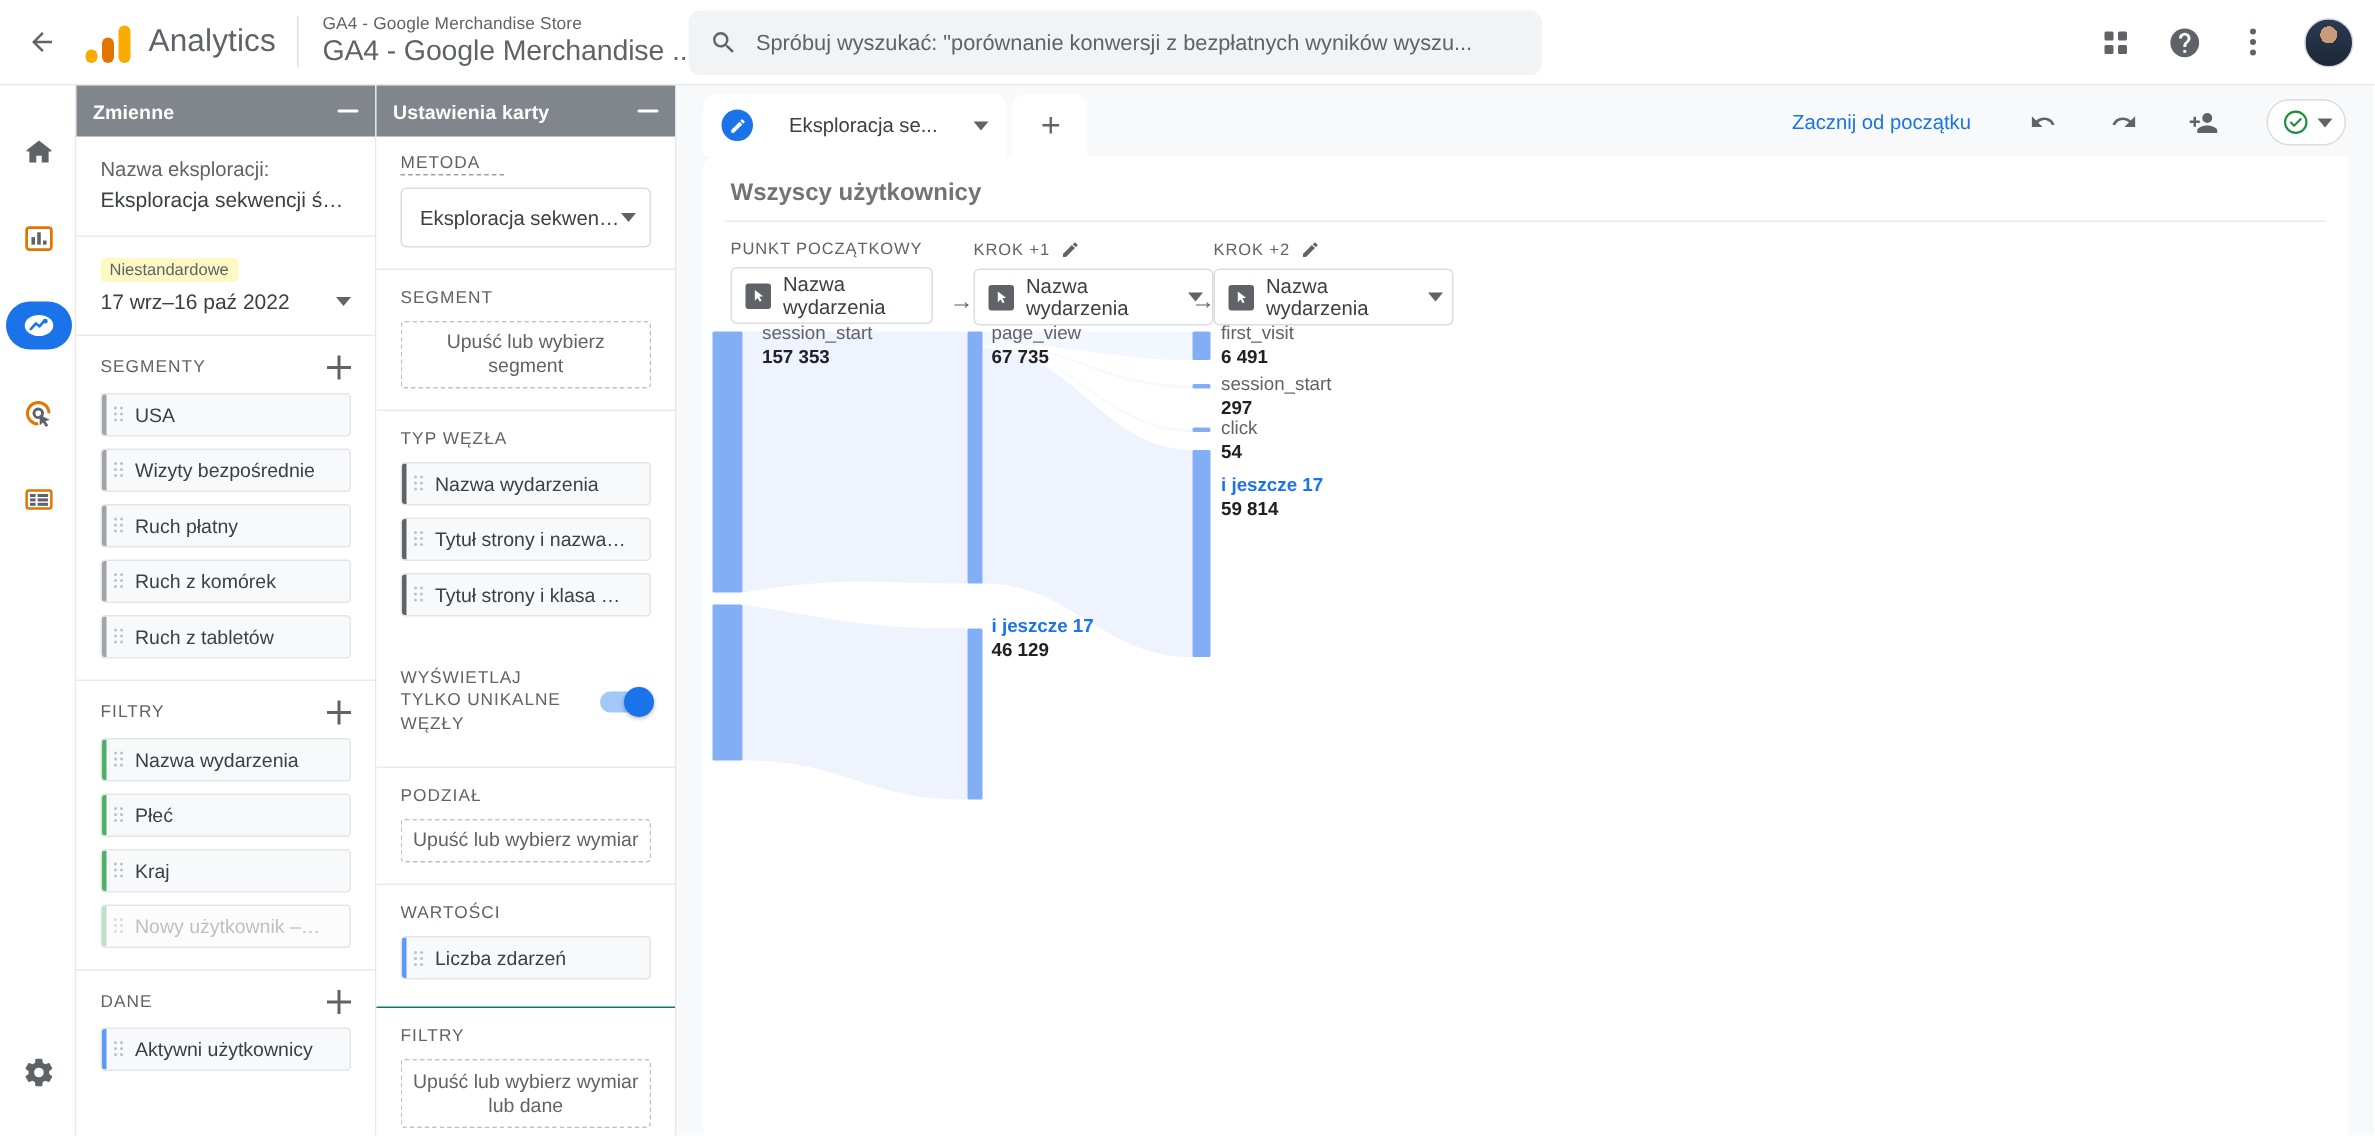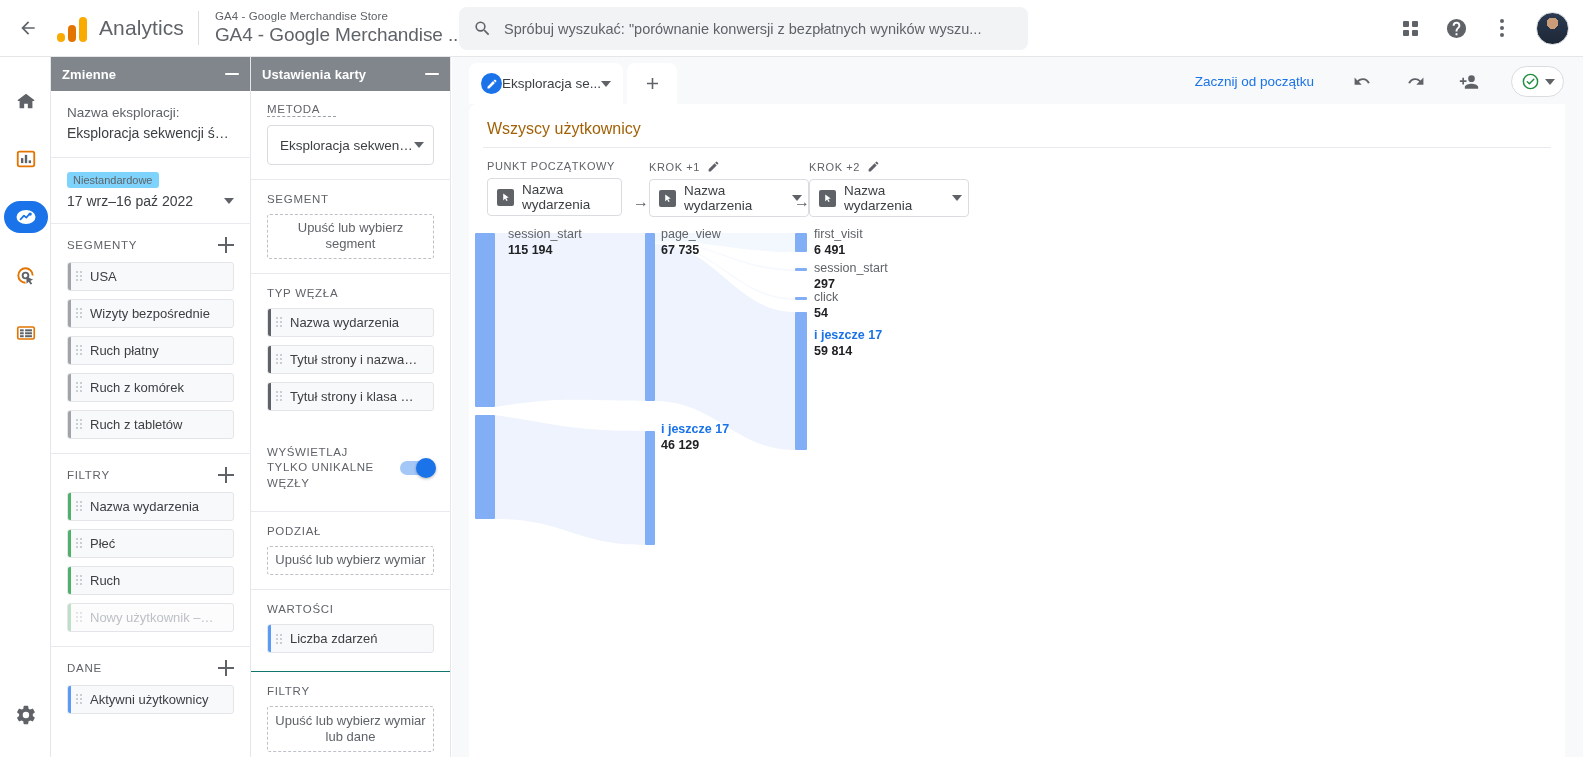--- a/index.html
+++ b/index.html
@@ -76,21 +76,21 @@
     height: 34px; background: #80868b; color: #fff; display: flex; align-items: center;
     justify-content: space-between; padding: 0 11px;
   }
   .panel-head span.t { font-size: 13px; font-weight: bold; letter-spacing: .1px; }
   .minus { width: 14px; height: 2px; background: #fff; border-radius: 1px; cursor: pointer; }
 
   .sect { padding: 12px 16px 14px 16px; border-bottom: 1px solid #e8eaed; }
   .lbl-sm { font-size: 13.5px; color: #5f6368; line-height: 1.45; }
   .lbl-strong { font-size: 14px; color: #3c4043; line-height: 1.45; white-space: nowrap; overflow: hidden; text-overflow: ellipsis; }
   .chip-custom {
-    display: inline-block; font-size: 11px; color: #5f6368; background: #7dd3fc;
+    display: inline-block; font-size: 11px; color: #5f6368; background: #fef9c3;
     border-radius: 3px; padding: 2px 6px; margin-bottom: 5px;
   }
   .daterow { display: flex; align-items: center; justify-content: space-between; cursor: pointer; }
   .daterow .dt { font-size: 14px; color: #3c4043; }
   .caret { width: 0; height: 0; border-left: 5px solid transparent; border-right: 5px solid transparent; border-top: 6px solid #5f6368; }
 
   .grouphead {
     display: flex; align-items: center; justify-content: space-between;
     padding: 0 16px; margin: 13px 0 9px 0;
   }
@@ -141,21 +141,21 @@
   .toggle-row .tl { font-size: 11.5px; color: #5f6368; letter-spacing: .6px; line-height: 1.35; max-width: 110px; }
   .switch { width: 34px; height: 14px; border-radius: 7px; background: #a3c7f7; position: relative; cursor: pointer; }
   .switch .knob { position: absolute; right: -2px; top: -3px; width: 20px; height: 20px; border-radius: 50%; background: #1a73e8; box-shadow: 0 1px 3px rgba(0,0,0,.3); }
   .divider { height: 1px; background: #e8eaed; margin: 14px 0 0 0; }
 
   
   .main { position: absolute; left: 452px; top: 57px; right: 0; height: 700px; background: #f8f9fa; }
   .tabbar { height: 47px; display: flex; align-items: flex-end; position: relative; padding-left: 17px; }
   .tab {
     height: 41px; min-width: 144px; background: #fff; border-radius: 8px 8px 0 0;
-    display: flex; align-items: center; gap: 0; padding: 0 12px; cursor: pointer;
+    display: flex; align-items: center; gap: 24px; padding: 0 12px; cursor: pointer;
   }
   .tab .pen-circle {
     width: 21px; height: 21px; border-radius: 50%; background: #1a73e8;
     display: flex; align-items: center; justify-content: center;
   }
   .tab .tlabel { font-size: 13.5px; color: #3c4043; white-space: nowrap; }
   .tab-add {
     width: 50px; height: 41px; background: #fff; border-radius: 8px 8px 0 0; margin-left: 4px;
     display: flex; align-items: center; justify-content: center; color: #5f6368; cursor: pointer; font-size: 21px;
   }
@@ -164,38 +164,38 @@
   .aicon { width: 33px; height: 33px; border-radius: 50%; display: flex; align-items: center; justify-content: center; color: #5f6368; cursor: pointer; }
   .share-pill {
     height: 31px; border: 1px solid #dadce0; border-radius: 16px; display: flex; align-items: center;
     gap: 5px; padding: 0 8px 0 9px; margin-left: 6px; background: #fff; cursor: pointer;
   }
 
   .canvas {
     position: absolute; left: 17px; top: 47px; width: 1096px; height: 663px;
     background: #fff; border-radius: 8px 0 0 0;
   }
-  .canvas-title { font-size: 16px; color: #a16207; padding: 16px 0 9px 18px; }
+  .canvas-title { font-size: 16px; color: #737373; padding: 16px 0 9px 18px; font-weight: bold; }
   .canvas-rule { height: 1px; background: #e8eaed; margin: 0 14px; }
 
   .steps { position: relative; height: 64px; margin-top: 12px; }
   .step { position: absolute; }
   .step-lbl { font-size: 11px; color: #5f6368; letter-spacing: .6px; display: flex; align-items: center; gap: 7px; margin-bottom: 6px; }
   .step-box {
     height: 38px; border: 1px solid #dadce0; border-radius: 4px; background: #fff;
     display: flex; align-items: center; padding: 0 6px 0 9px; cursor: pointer;
   }
   .node-ico {
     width: 17px; height: 17px; border-radius: 2px; background: #5f6368; color: #fff;
     display: flex; align-items: center; justify-content: center; flex: 0 0 auto; margin-right: 8px;
   }
   .step-txt { font-size: 13.5px; color: #3c4043; line-height: 1.12; }
   .arrow { position: absolute; color: #5f6368; font-size: 16px; }
 
-  .sankey { position: absolute; left: 0; top: 16px; width: 1096px; height: 560px; }
+  .sankey { position: absolute; left: 0; top: 4px; width: 1096px; height: 560px; }
   .sk-label { position: absolute; font-size: 12.5px; line-height: 1.25; white-space: nowrap; }
   .sk-label .nm { color: #5f6368; display: block; }
   .sk-label .nm.blue { color: #1a73e8; font-weight: bold; }
   .sk-label .vl { color: #202124; font-weight: bold; display: block; }
 </style>
 </head>
 <body>
 
 <div class="app">
 
@@ -408,21 +408,21 @@
     </div>
     <div class="pill dim">
       <span class="dots">
           <i></i>
           <i></i>
           <i></i>
           <i></i>
           <i></i>
           <i></i>
         </span>
-      <span>Ruch</span>
+      <span>Kraj</span>
     </div>
     <div class="pill dim muted">
       <span class="dots">
           <i></i>
           <i></i>
           <i></i>
           <i></i>
           <i></i>
           <i></i>
         </span>
@@ -667,21 +667,21 @@
             <rect x="326" y="113" width="12" height="19" rx="1" fill="#82aef5"></rect>
             <rect x="326" y="148" width="12" height="3" rx="1" fill="#82aef5"></rect>
             <rect x="326" y="177" width="12" height="3" rx="1" fill="#82aef5"></rect>
             <rect x="326" y="192" width="12" height="138" rx="1" fill="#82aef5"></rect>
           </g>
         </svg>
 
         
         <div class="sk-label" style="left:39px; top:107px;">
           <span class="nm">session_start</span>
-          <span class="vl">115 194</span>
+          <span class="vl">157 353</span>
         </div>
         <div class="sk-label" style="left:192px; top:107px;">
           <span class="nm">page_view</span>
           <span class="vl">67 735</span>
         </div>
         <div class="sk-label" style="left:192px; top:302px;">
           <span class="nm blue">i jeszcze 17</span>
           <span class="vl">46 129</span>
         </div>
         <div class="sk-label" style="left:345px; top:107px;">

